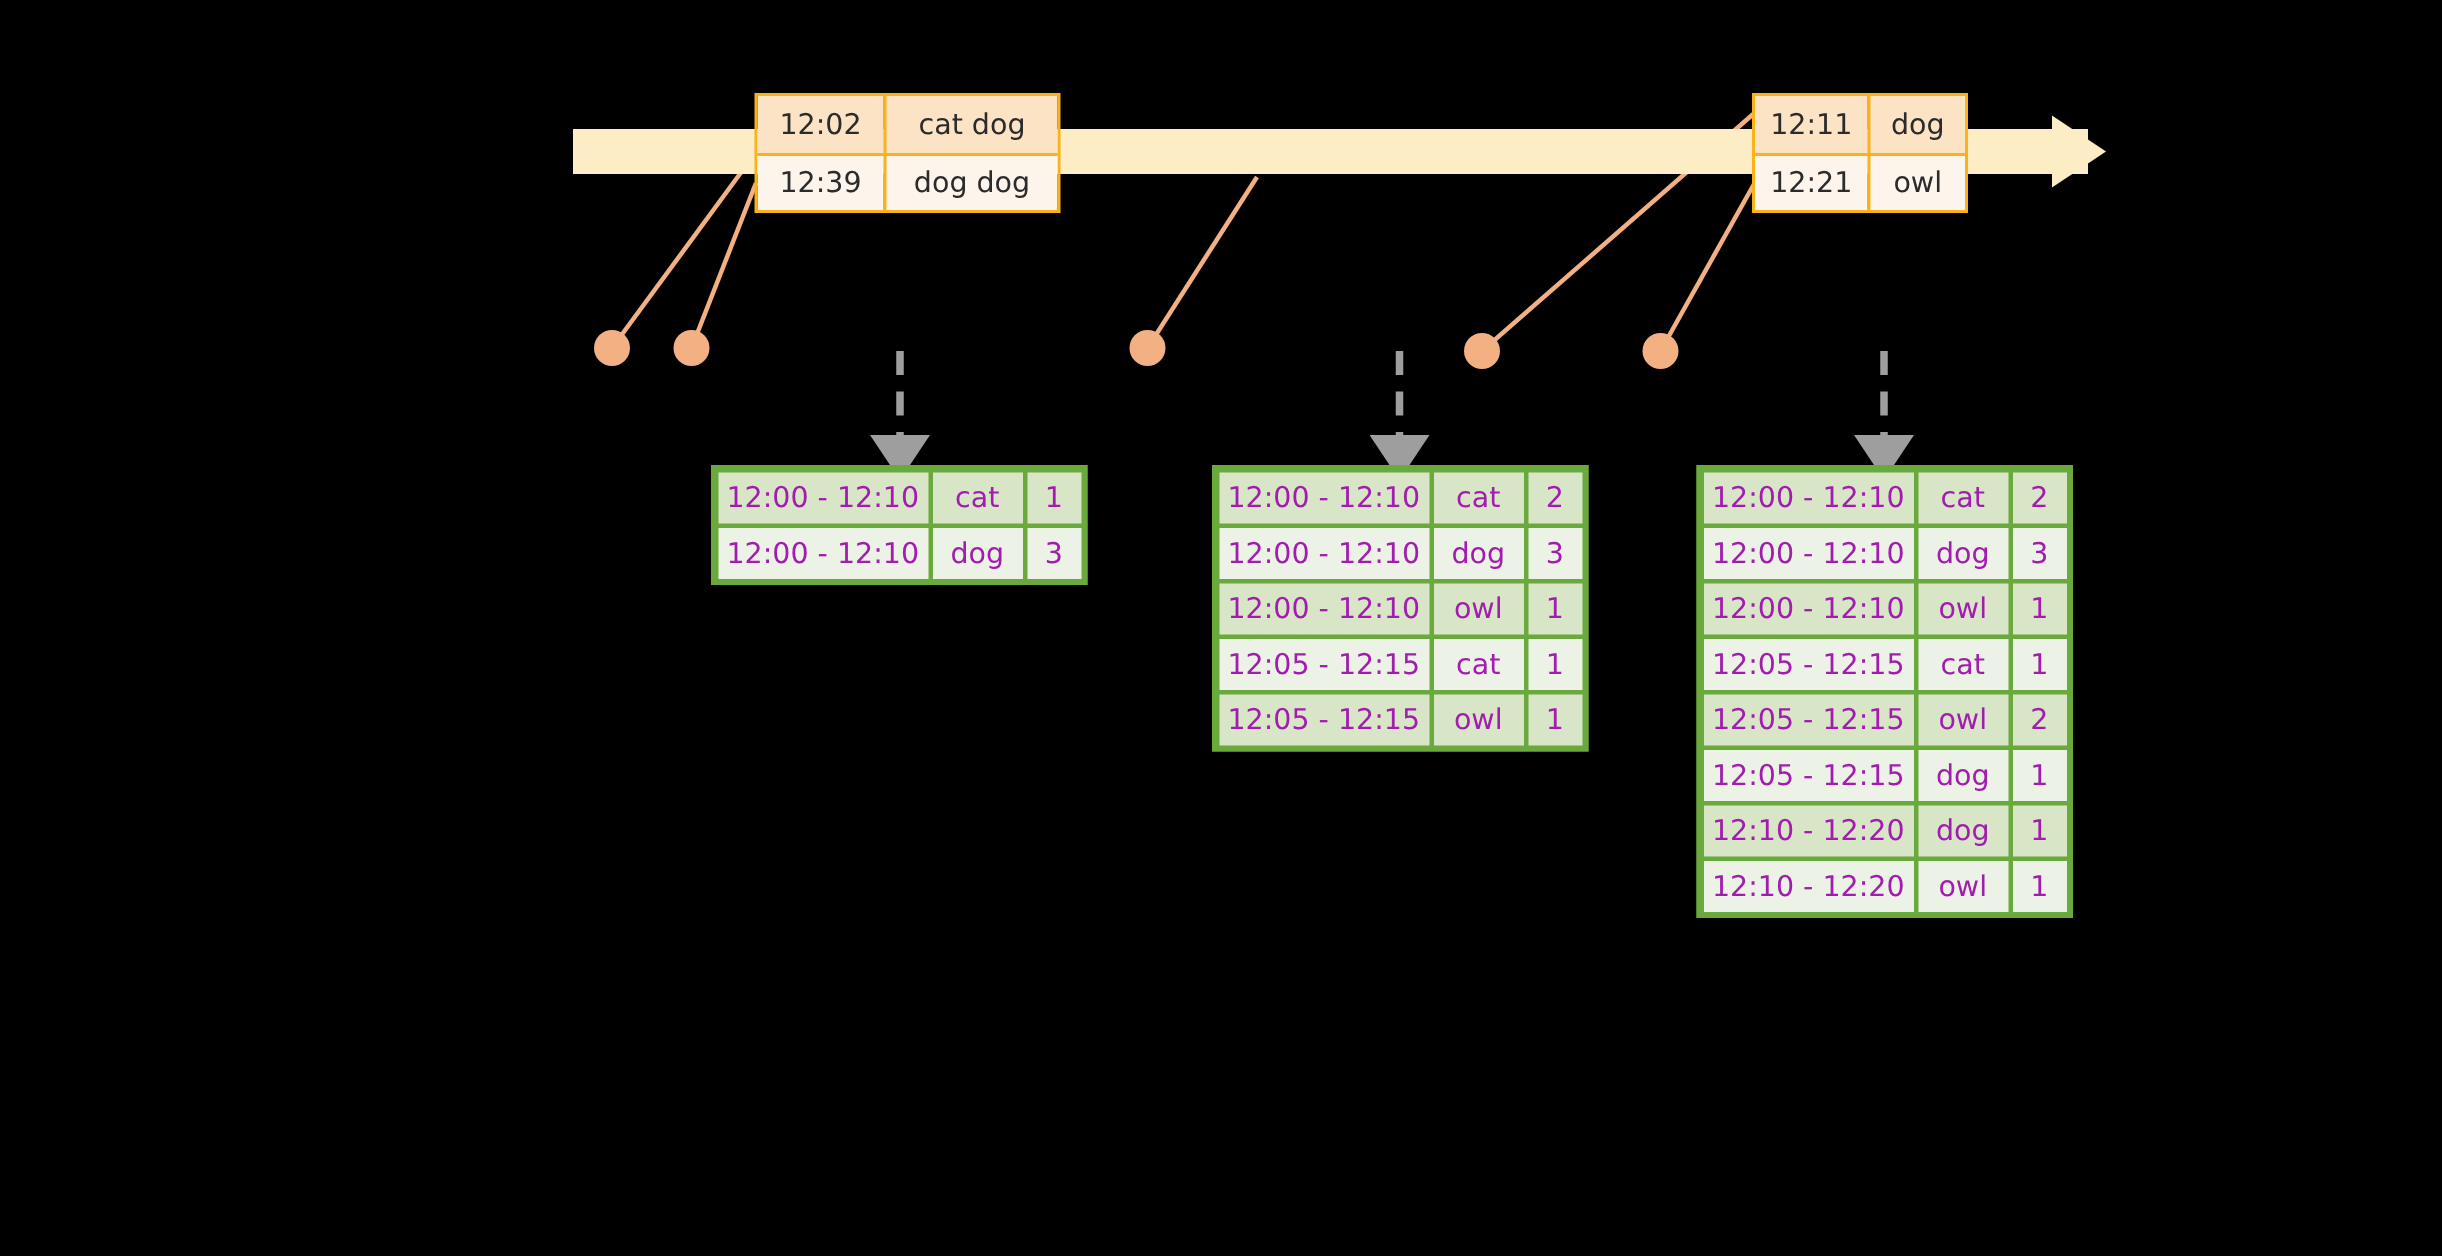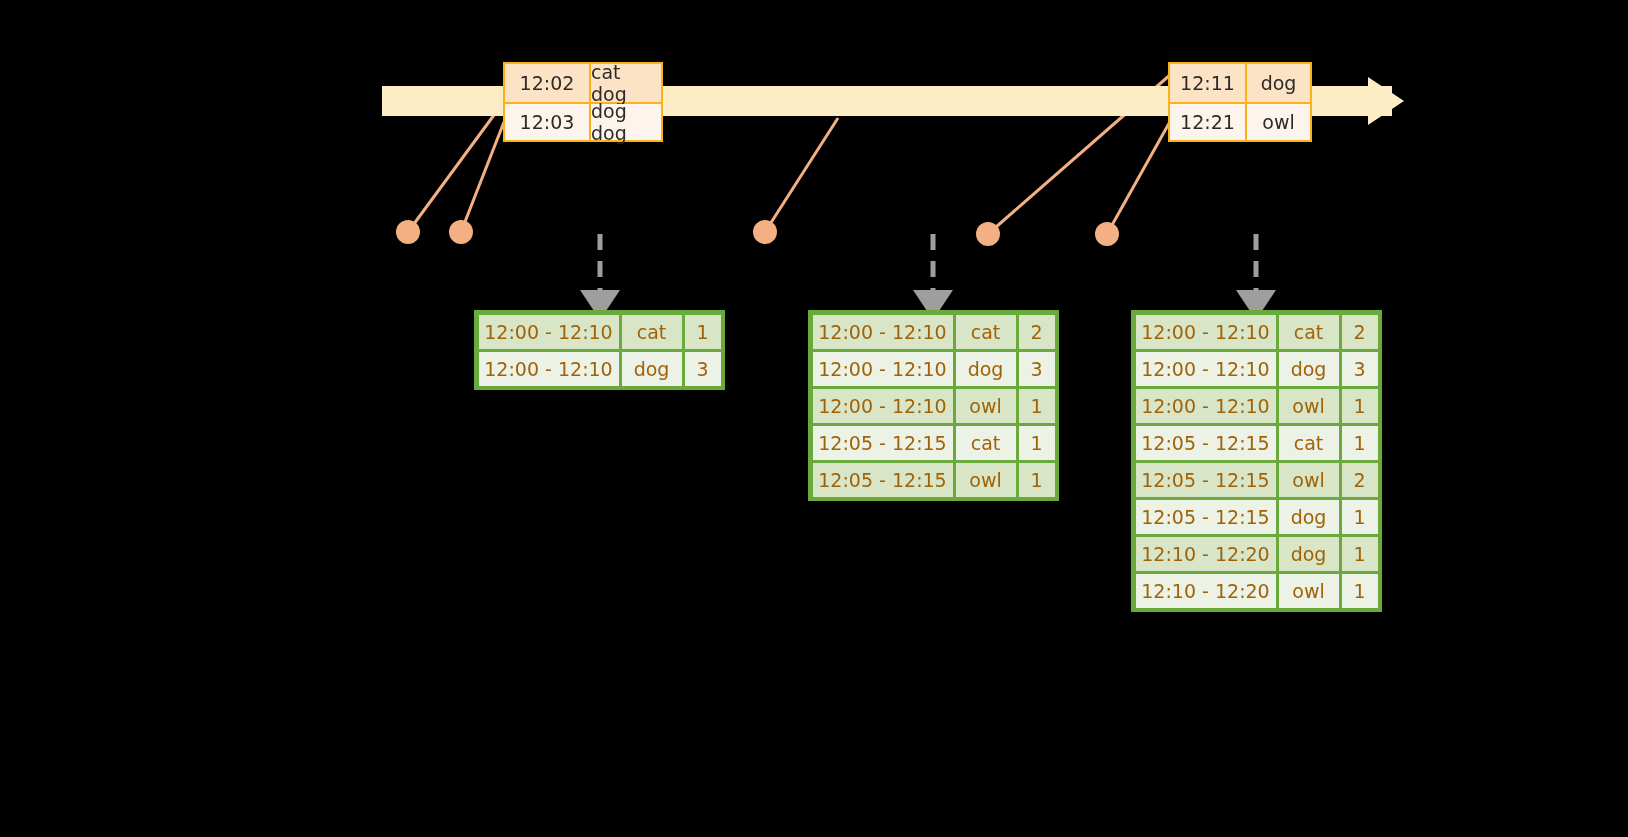--- a/index.html
+++ b/index.html
@@ -19,37 +19,37 @@
   .evt-box{position:absolute;border:2px solid #f9b219;box-sizing:border-box;}
   .evt-row{display:flex;height:38px;box-sizing:border-box;}
   .evt-row + .evt-row{border-top:2px solid #f9b219;}
   .evt-cell{display:flex;align-items:center;justify-content:center;
             font-size:19px;color:#2b2b2b;box-sizing:border-box;}
   .evt-time{width:84px;}
   .evt-words{flex:1;border-left:2px solid #f9b219;}
   .shade-a{background:#fde3c6;}
   .shade-b{background:#fdf4ec;}
 
-  #evt1{left:503px;top:62px;width:160px;}
+  #evt1{left:503px;top:62px;width:204px;}
   #evt1 .evt-time{width:84px;}
   #evt2{left:836px;top:81px;width:196px;}
   #evt2 .evt-time{width:84px;}
   #evt3{left:1168px;top:62px;width:144px;}
   #evt3 .evt-time{width:75px;}
 
   
   .dot{position:absolute;width:24px;height:24px;border-radius:50%;
        background:#f3b183;}
 
   
   .rtable{position:absolute;border:3px solid #6aaa3c;box-sizing:border-box;
           background:#6aaa3c;}
   .rrow{display:flex;height:37px;box-sizing:border-box;}
   .rcell{display:flex;align-items:center;justify-content:center;
-         font-size:19px;color:#a16207;box-sizing:border-box;
+         font-size:19px;color:#a21caf;box-sizing:border-box;
          margin:1.5px;}
   .c-win{}
   .c-key{}
   .c-cnt{}
   .g-a{background:#d8e6c7;}
   .g-b{background:#ecf2e5;}
 
   #tbl1{left:474px;top:310px;}
   #tbl1 .c-win{width:140px;} #tbl1 .c-key{width:60px;} #tbl1 .c-cnt{width:36px;}
   #tbl2{left:808px;top:310px;}
@@ -82,21 +82,21 @@
 
   <div class="timeline-bar"></div>
   <div class="timeline-head"></div>
 
   <div class="evt-box" id="evt1">
     <div class="evt-row">
       <div class="evt-cell evt-time shade-a">12:02</div>
       <div class="evt-cell evt-words shade-a">cat dog</div>
     </div>
     <div class="evt-row">
-      <div class="evt-cell evt-time shade-b">12:03</div>
+      <div class="evt-cell evt-time shade-b">12:39</div>
       <div class="evt-cell evt-words shade-b">dog dog</div>
     </div>
   </div>
 
 
   <div class="evt-box" id="evt3">
     <div class="evt-row">
       <div class="evt-cell evt-time shade-a">12:11</div>
       <div class="evt-cell evt-words shade-a">dog</div>
     </div>

